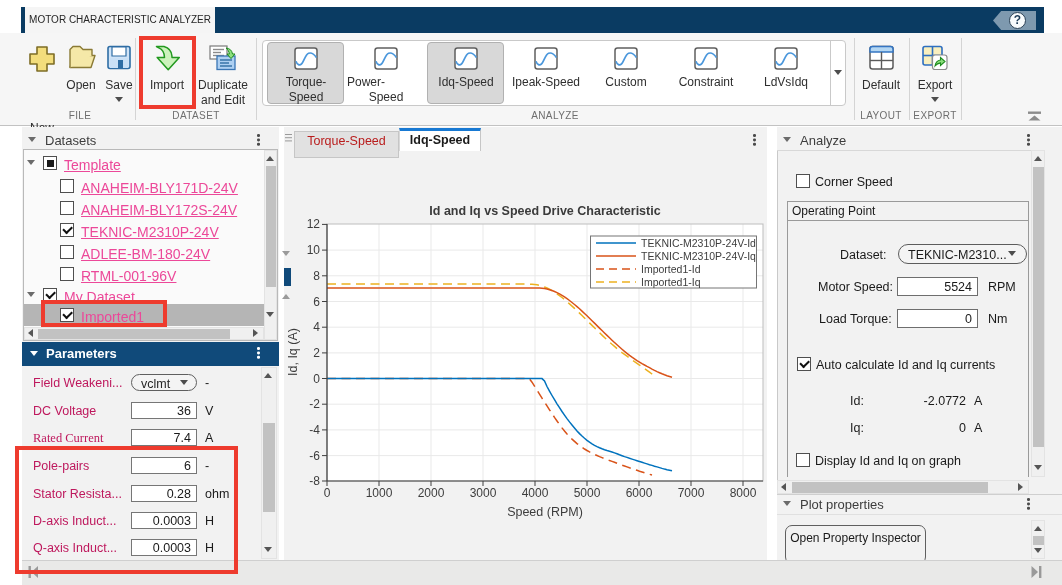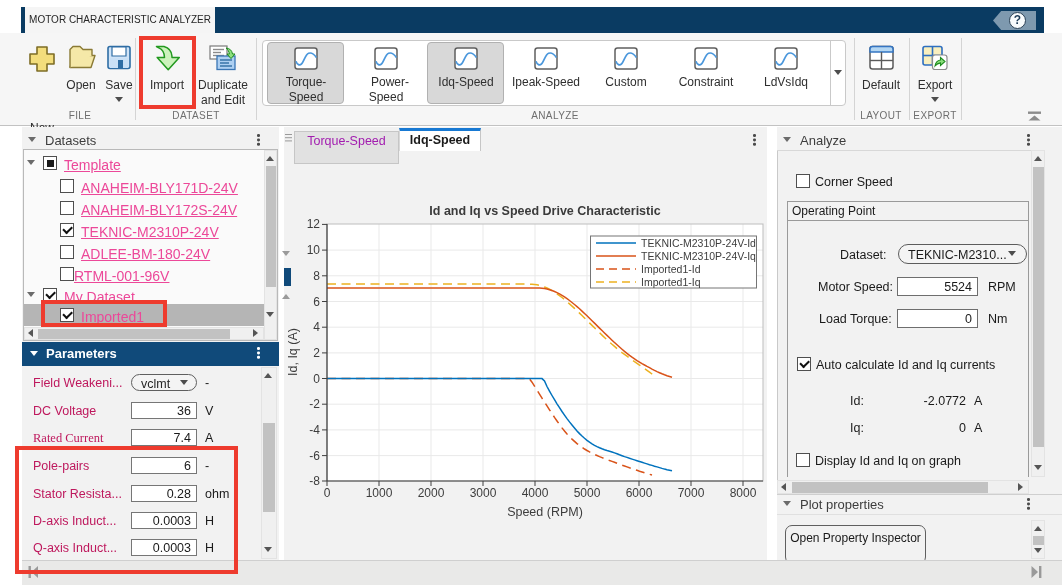--- a/index.html
+++ b/index.html
@@ -139,21 +139,21 @@
   <use href="#sineicon" x="295" y="48"></use>
   <use href="#sineicon" x="375" y="48"></use>
   <use href="#sineicon" x="455" y="48"></use>
   <use href="#sineicon" x="535" y="48"></use>
   <use href="#sineicon" x="615" y="48"></use>
   <use href="#sineicon" x="695" y="48"></use>
   <use href="#sineicon" x="775" y="48"></use>
 </svg>
 <div class="glabel" style="left:306px; top:75px;">Torque-</div>
 <div class="glabel" style="left:306px; top:90px;">Speed</div>
-<div class="glabel" style="left:390px; top:75px;">Power-</div>
+<div class="glabel" style="left:366px; top:75px;">Power-</div>
 <div class="glabel" style="left:386px; top:90px;">Speed</div>
 <div class="glabel" style="left:466px; top:75px;">Idq-Speed</div>
 <div class="glabel" style="left:546px; top:75px;">Ipeak-Speed</div>
 <div class="glabel" style="left:626px; top:75px;">Custom</div>
 <div class="glabel" style="left:706px; top:75px;">Constraint</div>
 <div class="glabel" style="left:786px; top:75px;">LdVsIdq</div>
 <div class="abs" style="left:830px; top:41px; width:1px; height:64px; background:#c9c9c9;"></div>
 <div class="ddarrow" style="left:834px; top:70px;"></div>
 
 <div class="abs" id="leftbg"></div>
@@ -170,21 +170,21 @@
 <div class="treetxt" style="left:64px; top:157px;">Template</div>
 <div class="cb" style="left:60px; top:179px;"></div>
 <div class="treetxt" style="left:81px; top:180px;">ANAHEIM-BLY171D-24V</div>
 <div class="cb" style="left:60px; top:201px;"></div>
 <div class="treetxt" style="left:81px; top:202px;">ANAHEIM-BLY172S-24V</div>
 <div class="cb cbcheck" style="left:60px; top:223px;"></div>
 <div class="treetxt" style="left:81px; top:224px;">TEKNIC-M2310P-24V</div>
 <div class="cb" style="left:60px; top:245px;"></div>
 <div class="treetxt" style="left:81px; top:246px;">ADLEE-BM-180-24V</div>
 <div class="cb" style="left:60px; top:267px;"></div>
-<div class="treetxt" style="left:74px; top:268px;">RTML-001-96V</div>
+<div class="treetxt" style="left:81px; top:268px;">RTML-001-96V</div>
 <div class="tri-d" style="left:27px; top:292px;"></div>
 <div class="cb cbcheck" style="left:43px; top:288px;"></div>
 <div class="treetxt" style="left:64px; top:289px;">My Dataset</div>
 <div class="abs" style="left:24px; top:304px; width:240px; height:22px; background:#b5b5b5;"></div>
 <div class="cb cbcheck" style="left:60px; top:308px;"></div>
 <div class="treetxt" style="left:81px; top:309px;">Imported1</div>
 
 <div class="sbtrack" style="left:264px; top:150px; width:13px; height:190px;"></div>
 <div class="arr-u" style="left:266px; top:156px;"></div>
 <div class="sbthumb" style="left:265.5px; top:166px; width:10px; height:121px;"></div>
@@ -224,21 +224,21 @@
 <div class="pfield" style="top:539px;">0.0003</div>
 <div class="punit" style="top:541px;">H</div>
 
 <div class="sbtrack" style="left:261px; top:367px; width:16px; height:192px;"></div>
 <div class="arr-u" style="left:264px; top:373px;"></div>
 <div class="sbthumb" style="left:263px; top:423px; width:12px; height:89px;"></div>
 <div class="arr-d" style="left:264px; top:547px;"></div>
 
 <div class="abs" style="left:284px; top:127px; width:483px; height:24px; background:#f2f2f2;"></div>
 <div class="abs" style="left:284.5px; top:134px; width:7px; height:1.2px; background:#9a9a9a; box-shadow:0 3.2px 0 #9a9a9a, 0 6.4px 0 #9a9a9a;"></div>
-<div class="doctab" style="left:294px; top:131px; width:105px; height:33px; background:#e1e1e1; border:1px solid #c6c6c6; color:#a21caf; line-height:19px;">Torque-Speed</div>
+<div class="doctab" style="left:294px; top:131px; width:105px; height:27px; background:#e1e1e1; border:1px solid #c6c6c6; color:#b91c1c; line-height:19px;">Torque-Speed</div>
 <div class="doctab" style="left:399px; top:128px; width:82px; height:23px; background:#fff; border-top:3px solid #1779d3; border-right:1px solid #c6c6c6; border-left:1px solid #d9d9d9; color:#1a1a1a; font-weight:bold; line-height:19px;">Idq-Speed</div>
 <div class="dots" style="left:753px; top:134px;"></div>
 
 <div class="tri-d" style="left:282px; top:251px; border-top-color:#9a9a9a;"></div>
 <div class="abs" style="left:284px; top:268px; width:7px; height:18px; background:#104a7a;"></div>
 <div class="tri-u" style="left:282px; top:294px; border-bottom-color:#9a9a9a;"></div>
 
 <svg class="abs" style="left:0;top:0" width="1062" height="585" viewBox="0 0 1062 585">
   <rect x="327" y="224" width="436" height="257" fill="#ffffff"></rect>
 

